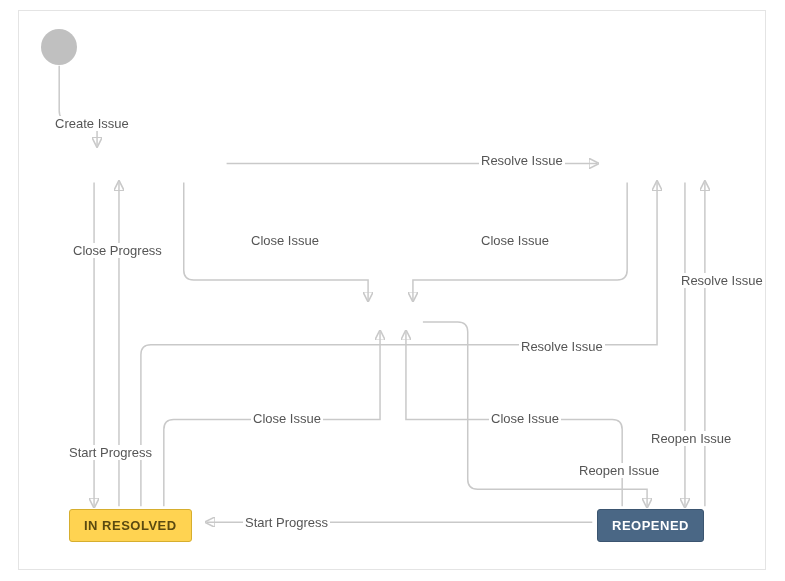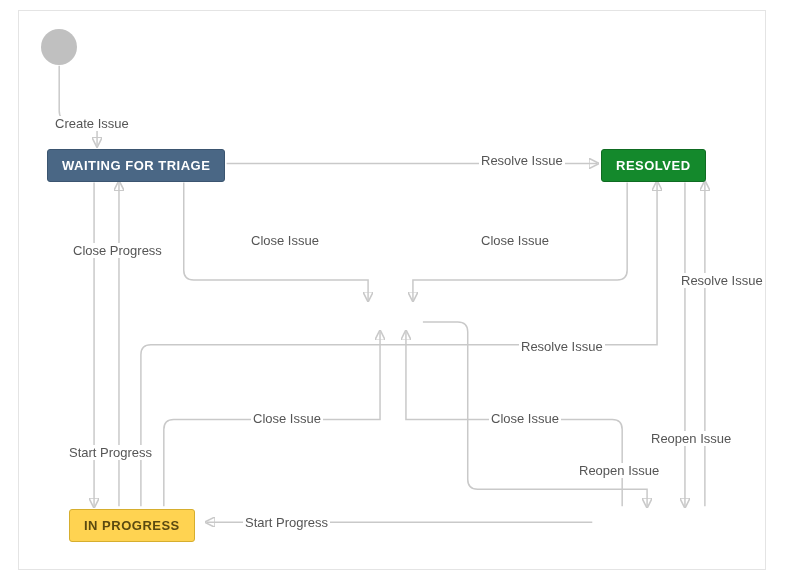--- a/index.html
+++ b/index.html
@@ -84,23 +84,22 @@
 
       <path d="M668 172 L668 497" marker-end="url(#ah)"></path>
 
       <path d="M405 312 L440 312 Q450 312 450 322 L450 470 Q450 480 460 480 L630 480 L630 497" marker-end="url(#ah)"></path>
 
       <path d="M575 513 L188 513" marker-end="url(#ah)"></path>
     </svg>
 
     <div class="start-dot" style="left:22px;top:18px"></div>
 
-    <div class="node blue" style="left:28px;top:138px">WAITING FOR TRIAGE</div>
-    <div class="node green" style="left:582px;top:138px">RESOLVED</div>
-    <div class="node yellow" style="left:50px;top:498px">IN PROGRESS</div>
+    <div class="node yellow" style="left:50px;top:498px">IN RESOLVED</div>
+    <div class="node blue" style="left:578px;top:498px">REOPENED</div>
 
     <span class="edge-label" style="left:34px;top:105px">Create Issue</span>
     <span class="edge-label" style="left:460px;top:142px">Resolve Issue</span>
     <span class="edge-label" style="left:230px;top:222px">Close Issue</span>
     <span class="edge-label" style="left:460px;top:222px">Close Issue</span>
     <span class="edge-label" style="left:52px;top:232px">Close Progress</span>
     <span class="edge-label" style="left:660px;top:262px">Resolve Issue</span>
     <span class="edge-label" style="left:500px;top:328px">Resolve Issue</span>
     <span class="edge-label" style="left:232px;top:400px">Close Issue</span>
     <span class="edge-label" style="left:470px;top:400px">Close Issue</span>

